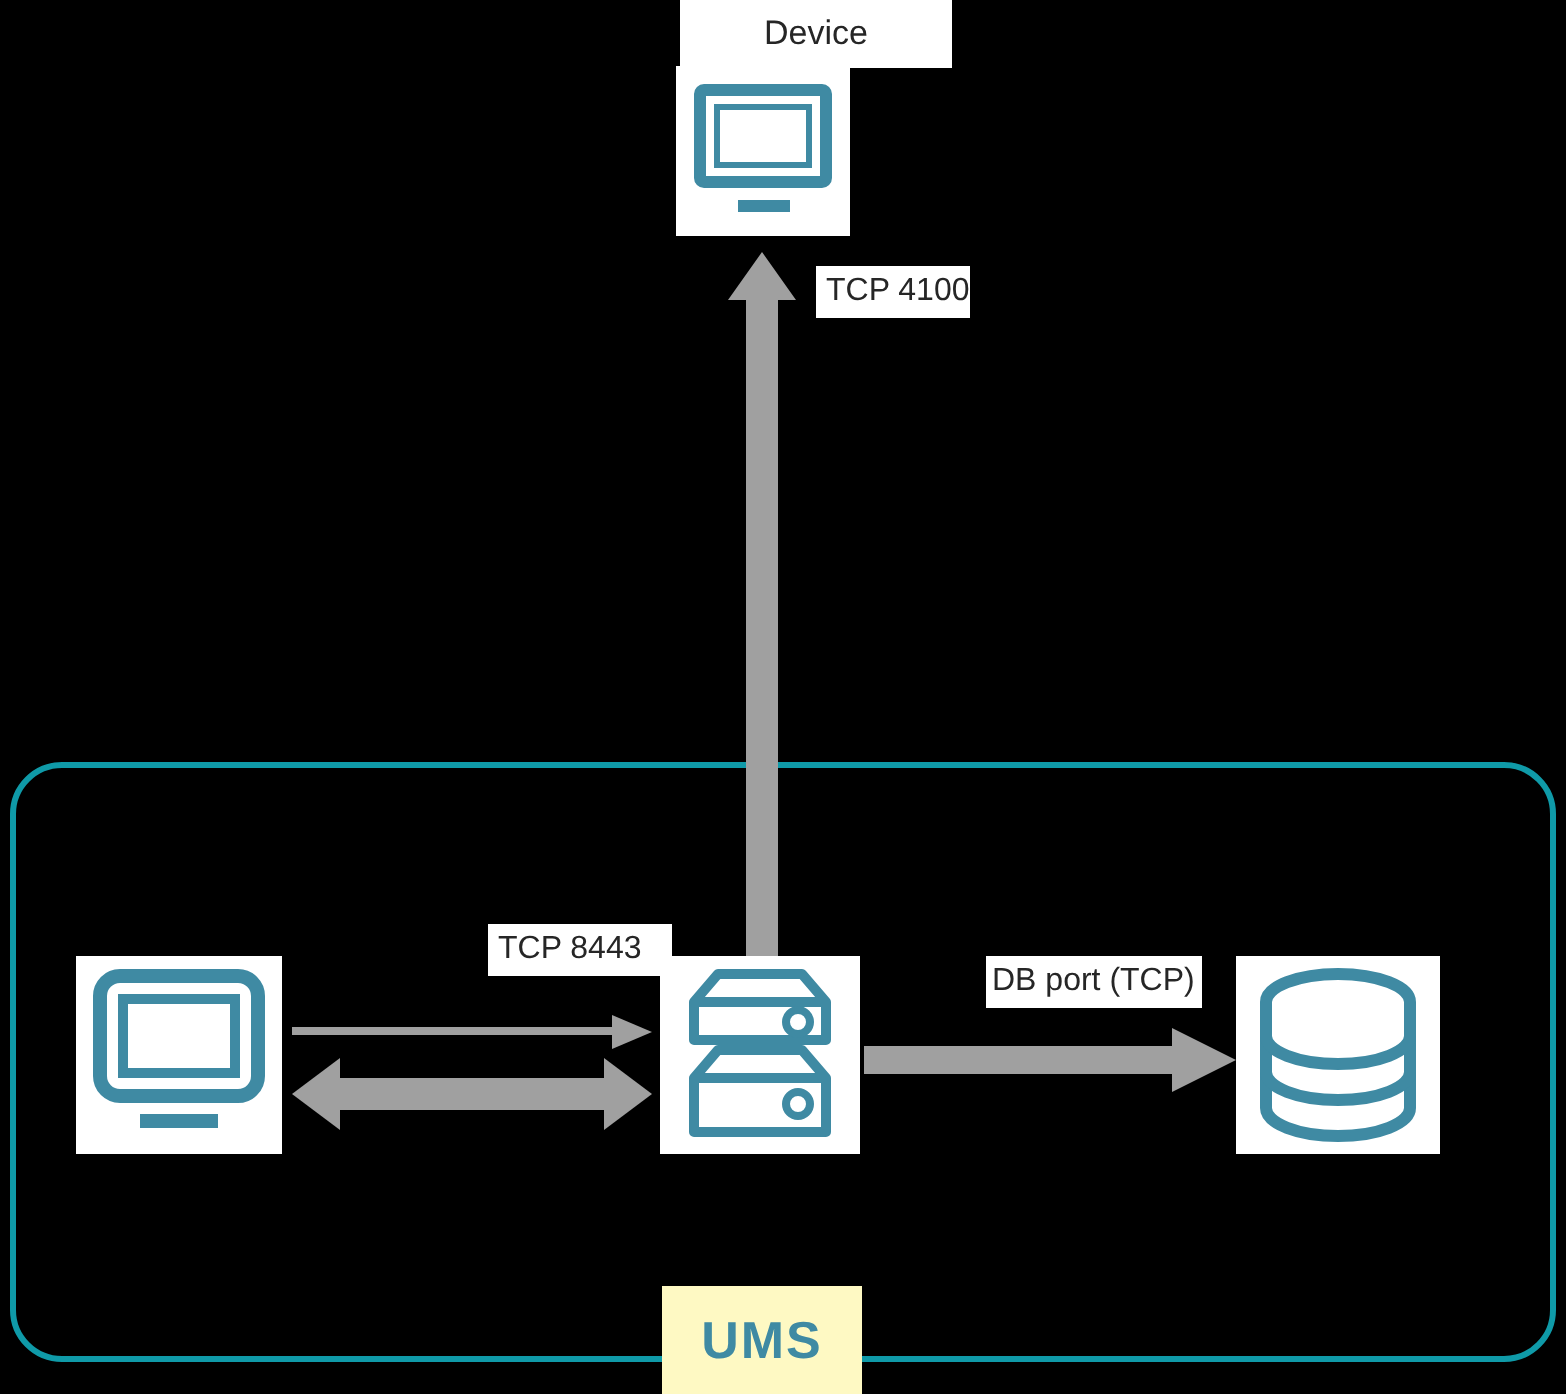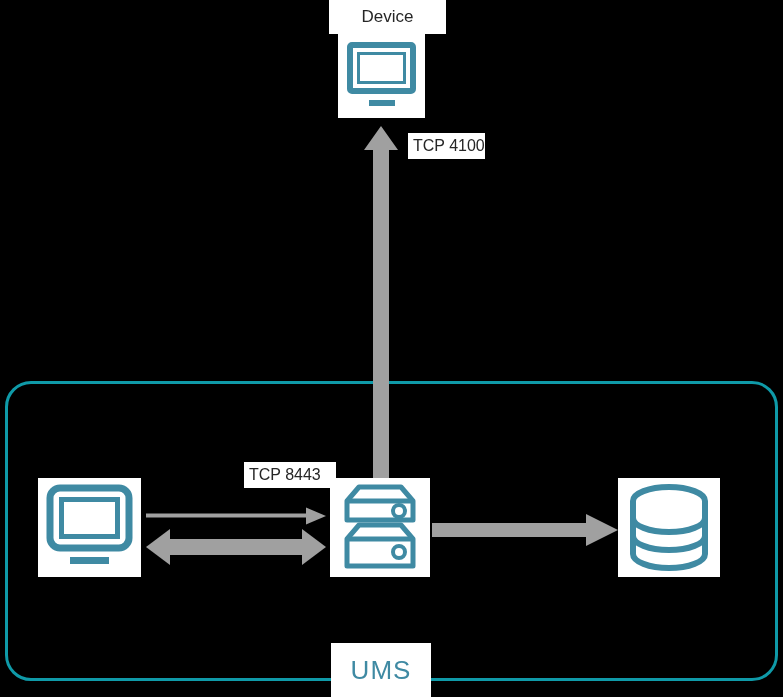--- a/index.html
+++ b/index.html
@@ -27,41 +27,42 @@
     border-radius: 26px;
     box-sizing: border-box;
     background: transparent;
   }
   .ums-label {
     position: absolute;
     left: 331px;
     top: 643px;
     width: 100px;
     height: 54px;
-    background: #ffffff;
+    background: #fef9c3;
     display: flex;
     align-items: center;
     justify-content: center;
     color: #3f8aa3;
     font-size: 26px;
     letter-spacing: 1px;
+    font-weight: bold;
   }
 
   
   .chip {
     position: absolute;
     background: #ffffff;
     color: #262626;
     display: flex;
     align-items: center;
     justify-content: center;
     font-size: 16px;
     white-space: nowrap;
   }
-  .chip-device  { left: 329px; top: 0px;   width: 117px; height: 34px; font-size: 17px; }
+  .chip-device  { left: 340px; top: 0px;   width: 136px; height: 34px; font-size: 17px; }
   .chip-5900    { left: 408px; top: 133px; width: 77px;  height: 26px; justify-content: flex-start; padding-left: 5px; box-sizing: border-box;}
   .chip-8443    { left: 244px; top: 462px; width: 92px;  height: 26px; justify-content: flex-start; padding-left: 5px; box-sizing: border-box;}
   .chip-dbport  { left: 493px; top: 478px; width: 108px; height: 26px; justify-content: flex-start; padding-left: 3px; box-sizing: border-box;}
 
   
   .icon-tile {
     position: absolute;
     background: #ffffff;
     display: block;
   }
@@ -134,20 +135,21 @@
       <line x1="17" y1="61" x2="83" y2="61" stroke="#3f8aa3" stroke-width="5"></line>
       <circle cx="69" cy="74" r="6" fill="none" stroke="#3f8aa3" stroke-width="4"></circle>
     </svg>
   </div>
 
   <svg class="arrow-svg arrow-db-right" viewBox="0 0 186 36" xmlns="http://www.w3.org/2000/svg">
     <rect x="0" y="11" width="158" height="14" fill="#a0a0a0"></rect>
     <polygon points="186,18 154,2 154,34" fill="#a0a0a0"></polygon>
   </svg>
 
+  <div class="chip chip-dbport">DB port (TCP)</div>
 
   <div class="icon-tile tile-database">
     <svg viewBox="0 0 102 99" xmlns="http://www.w3.org/2000/svg">
       <ellipse cx="51" cy="23" rx="36" ry="14" fill="#ffffff" stroke="#3f8aa3" stroke-width="6"></ellipse>
       <path d="M15,23 L15,76 A36,14 0 0 0 87,76 L87,23" fill="#ffffff" stroke="#3f8aa3" stroke-width="6"></path>
       <path d="M15,40 A36,14 0 0 0 87,40" fill="none" stroke="#3f8aa3" stroke-width="6"></path>
       <path d="M15,58 A36,14 0 0 0 87,58" fill="none" stroke="#3f8aa3" stroke-width="6"></path>
     </svg>
   </div>
 

